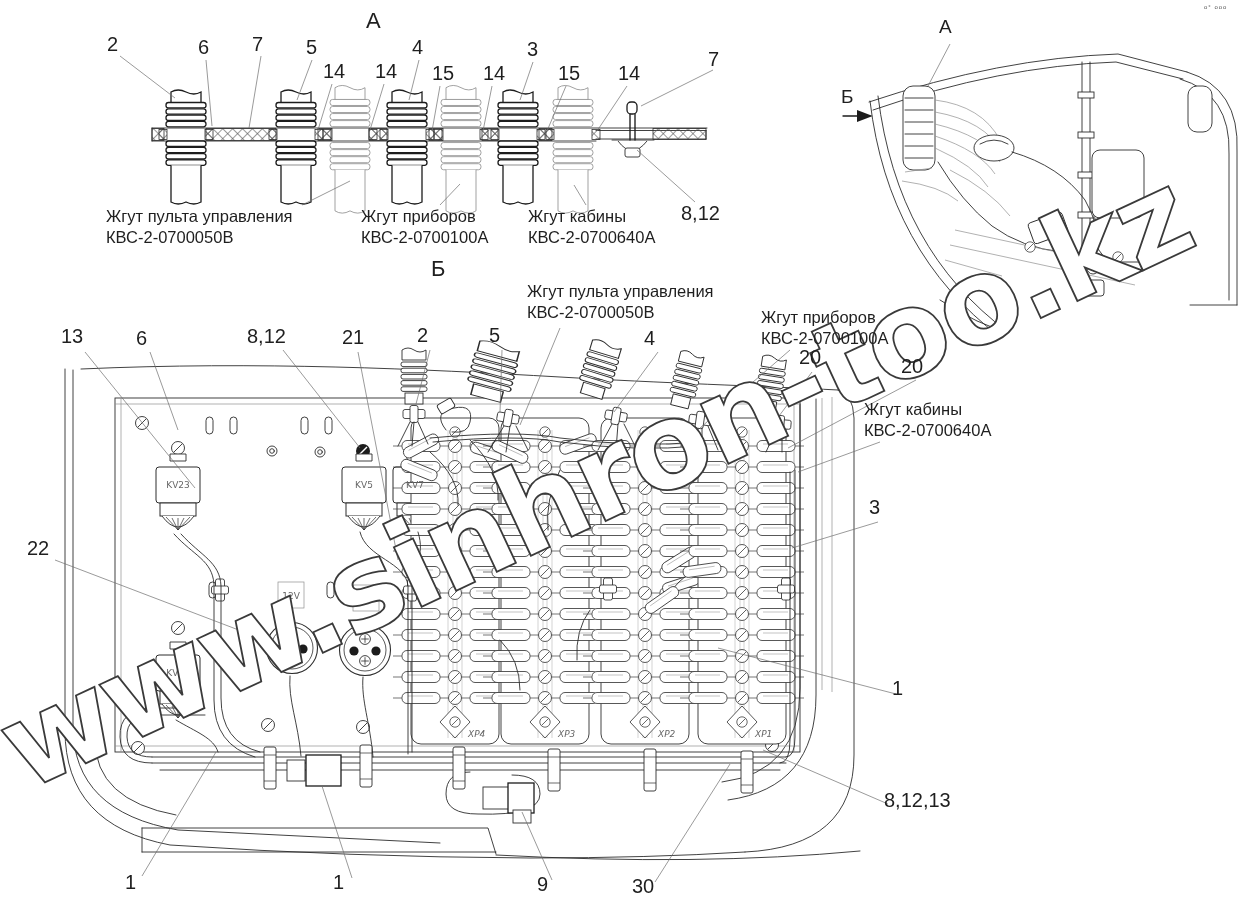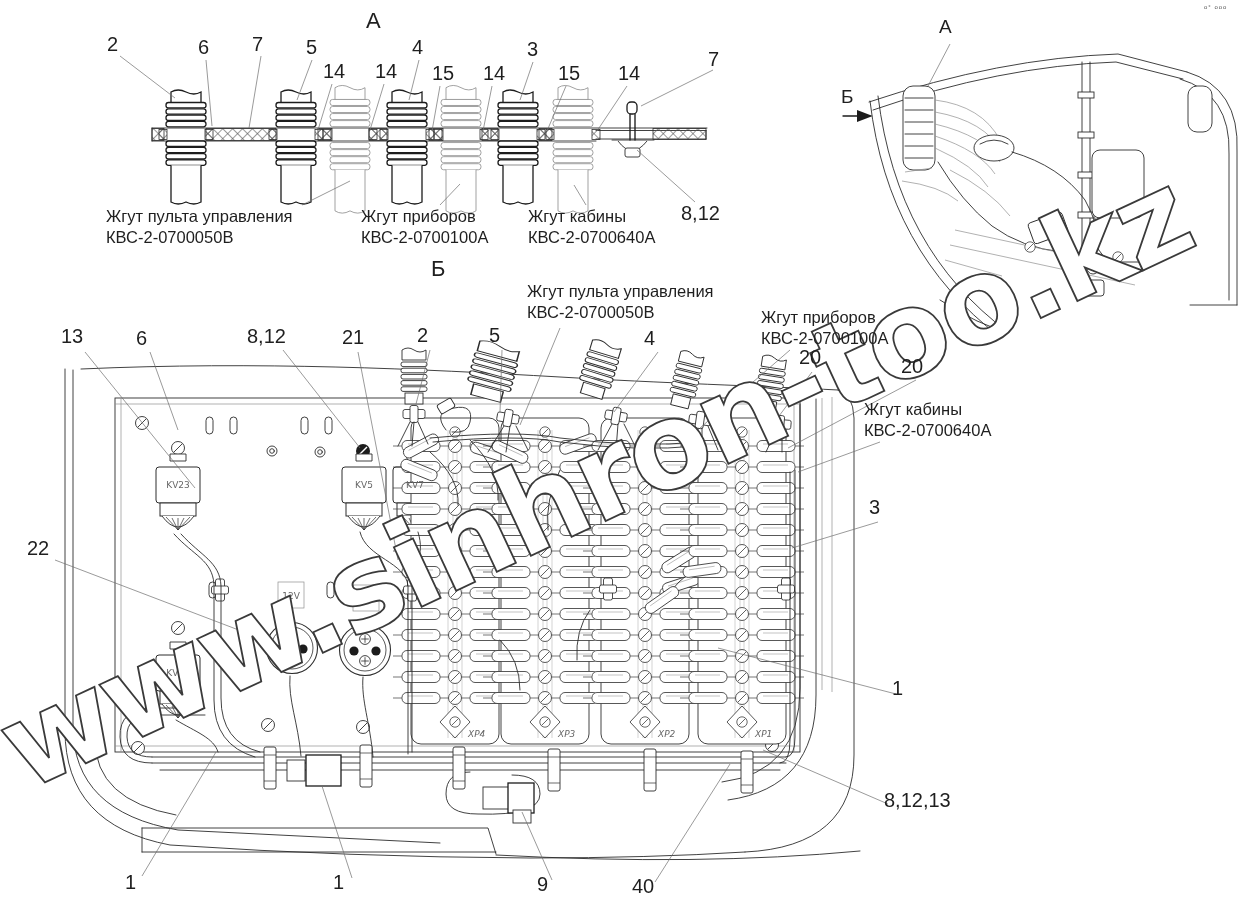--- a/index.html
+++ b/index.html
@@ -488,21 +488,21 @@
 <div class="co" style="left:644px;top:327px">4</div>
 <div class="co" style="left:799px;top:346px">20</div>
 <div class="co" style="left:901px;top:355px">20</div>
 <div class="co" style="left:27px;top:537px">22</div>
 <div class="co" style="left:869px;top:496px">3</div>
 <div class="co" style="left:892px;top:677px">1</div>
 <div class="co" style="left:884px;top:789px">8,12,13</div>
 <div class="co" style="left:125px;top:871px">1</div>
 <div class="co" style="left:333px;top:871px">1</div>
 <div class="co" style="left:537px;top:873px">9</div>
-<div class="co" style="left:632px;top:875px">40</div>
+<div class="co" style="left:632px;top:875px">30</div>
 
 <div class="hl" style="left:527px;top:281px">
   <div>Жгут пульта управления</div>
   <div>КВС-2-0700050В</div>
 </div>
 <div class="hl" style="left:761px;top:307px">
   <div>Жгут приборов</div>
   <div>КВС-2-0700100А</div>
 </div>
 <div class="hl" style="left:864px;top:399px">

